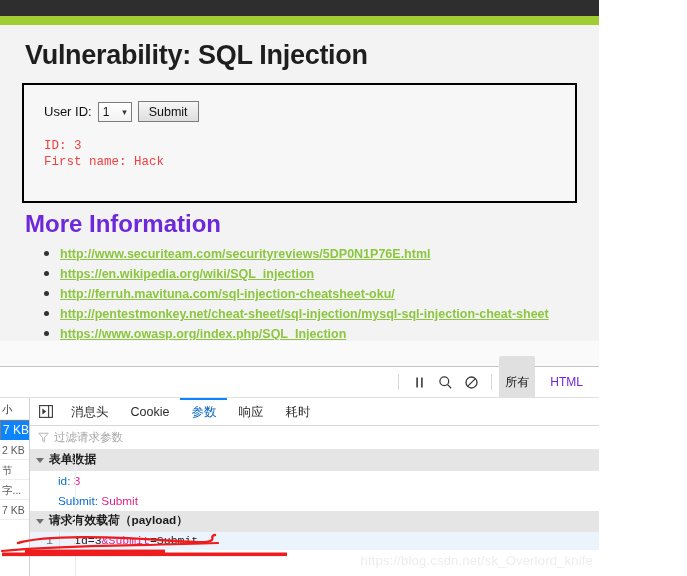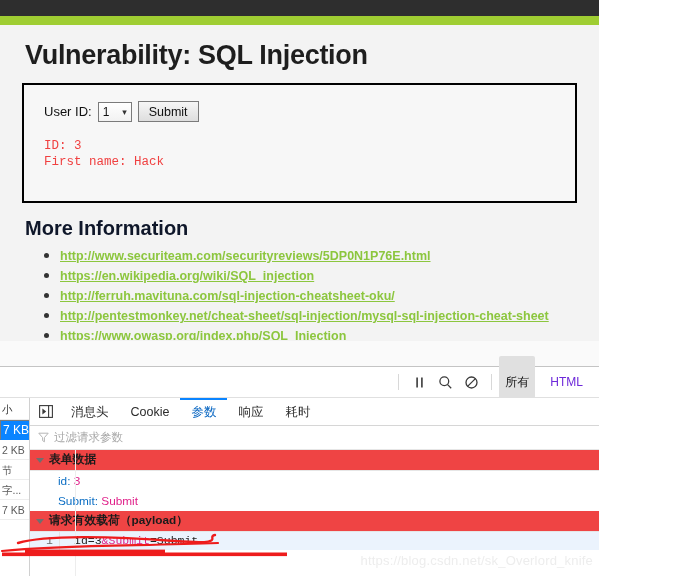--- a/index.html
+++ b/index.html
@@ -69,24 +69,24 @@
     font-family: "Liberation Sans", sans-serif;
   }
   .result {
     margin-top: 16px;
     font-family: "Liberation Mono", monospace;
     font-size: 12.5px;
     color: #f04040;
     line-height: 16px;
   }
   .more-title {
-    font-size: 20px;
+    font-size: 24px;
     font-weight: bold;
-    color: #0f172a;
-    margin: 14px 0 6px 3px;
+    color: #6d28d9;
+    margin: 7px 0 6px 3px;
   }
   ul.links {
     margin: 0;
     padding-left: 38px;
     list-style: disc;
   }
   ul.links li { margin: 0 0 2px 0; color: #333; }
   ul.links li a {
     color: #8cc63e;
     font-size: 12.5px;
@@ -196,21 +196,21 @@
     font-family: "Liberation Sans", sans-serif;
   }
 
   .params { flex: 1; overflow: hidden; position: relative; }
   .sec-hdr {
     height: 21px;
     display: flex;
     align-items: center;
     gap: 5px;
     padding-left: 6px;
-    background: #ef4444;
+    background: #e5e5e5;
     border-bottom: 1px solid #e6e6e6;
     font-size: 11.8px;
     font-weight: bold;
     color: #1b1b1b;
   }
   .tri {
     width: 0; height: 0;
     border-left: 4.5px solid transparent;
     border-right: 4.5px solid transparent;
     border-top: 5.5px solid #6f6f6f;

